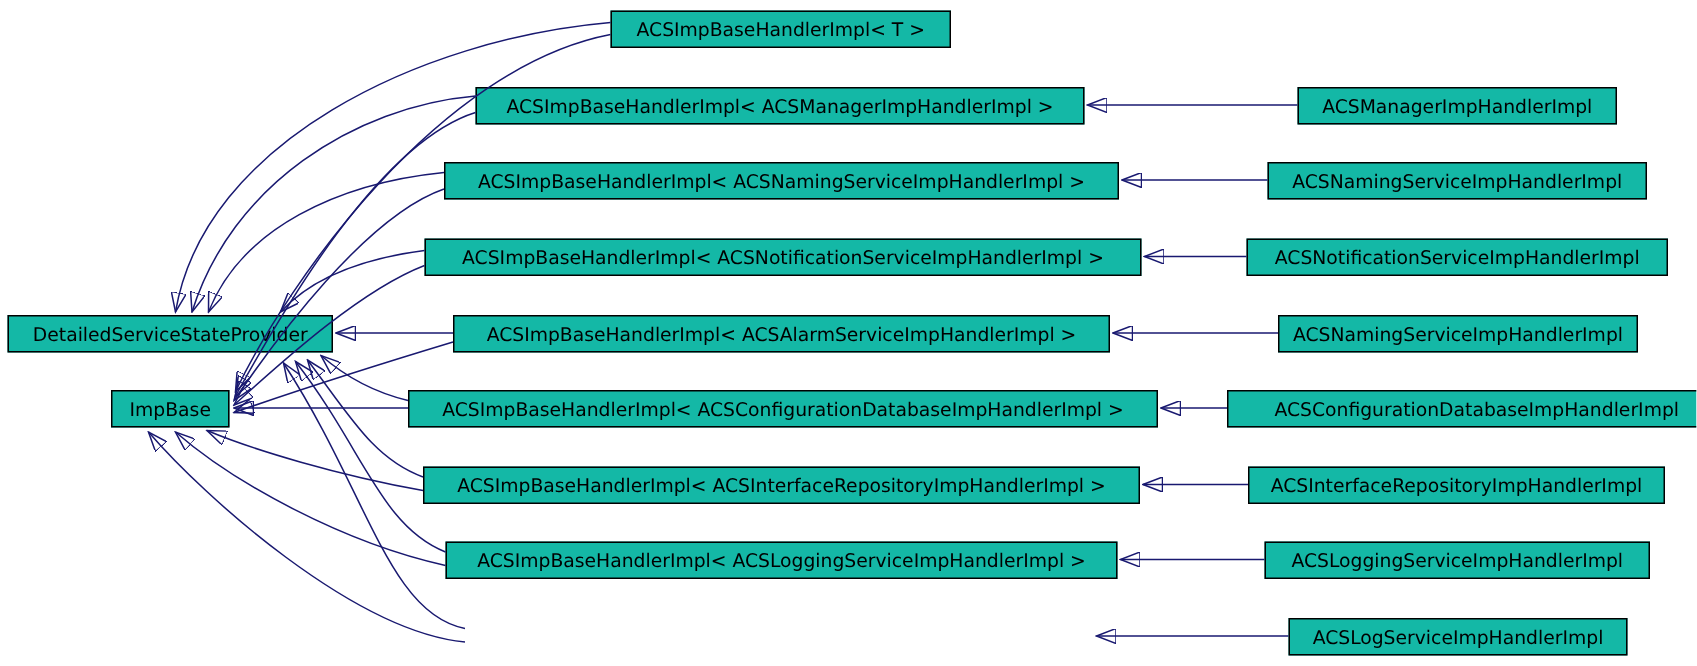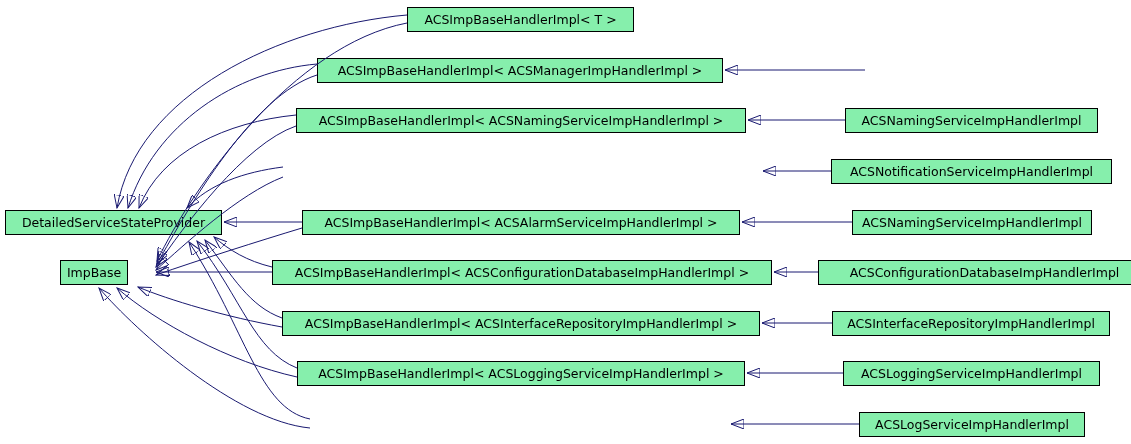--- a/index.html
+++ b/index.html
@@ -12,21 +12,21 @@
     color:#000000;
     overflow:hidden;
   }
   .edge-layer{
     position:absolute;left:0;top:0;width:1131px;height:444px;
     z-index:3;pointer-events:none;
   }
   .edge-layer path{fill:none;stroke:#191970;stroke-width:1;}
   .node{
     position:absolute;height:25px;box-sizing:border-box;
-    border:1px solid #000000;background:#86efac;
+    border:1px solid #000000;background:#14b8a6;
     display:flex;align-items:center;justify-content:center;
     white-space:nowrap;z-index:2;cursor:pointer;
   }
 </style>
 </head>
 <body>
 
 <div class="canvas">
 
   <svg class="edge-layer" width="1131" height="444" viewBox="0 0 1131 444" xmlns="http://www.w3.org/2000/svg">
@@ -60,30 +60,32 @@
     <path d="M845,120 L748,120" marker-end="url(#arr)"></path>
     <path d="M831,171 L763,171" marker-end="url(#arr)"></path>
     <path d="M852,222 L742,222" marker-end="url(#arr)"></path>
     <path d="M818,272 L774,272" marker-end="url(#arr)"></path>
     <path d="M832,323 L762,323" marker-end="url(#arr)"></path>
     <path d="M843,373 L747,373" marker-end="url(#arr)"></path>
     <path d="M859,424 L731,424" marker-end="url(#arr)"></path>
   </svg>
 
   <div class="node" style="left:5px;top:210px;width:217px">DetailedServiceStateProvider</div>
-  <div class="node" style="left:60px;top:260px;width:68px">ImpBase</div>
+  <div class="node" style="left:74px;top:260px;width:79px">ImpBase</div>
 
   <div class="node" style="left:407px;top:7px;width:227px">ACSImpBaseHandlerImpl&lt; T &gt;</div>
   <div class="node" style="left:317px;top:58px;width:406px">ACSImpBaseHandlerImpl&lt; ACSManagerImpHandlerImpl &gt;</div>
   <div class="node" style="left:296px;top:108px;width:450px">ACSImpBaseHandlerImpl&lt; ACSNamingServiceImpHandlerImpl &gt;</div>
+  <div class="node" style="left:283px;top:159px;width:478px">ACSImpBaseHandlerImpl&lt; ACSNotificationServiceImpHandlerImpl &gt;</div>
   <div class="node" style="left:302px;top:210px;width:438px">ACSImpBaseHandlerImpl&lt; ACSAlarmServiceImpHandlerImpl &gt;</div>
   <div class="node" style="left:272px;top:260px;width:500px">ACSImpBaseHandlerImpl&lt; ACSConfigurationDatabaseImpHandlerImpl &gt;</div>
   <div class="node" style="left:282px;top:311px;width:478px">ACSImpBaseHandlerImpl&lt; ACSInterfaceRepositoryImpHandlerImpl &gt;</div>
   <div class="node" style="left:297px;top:361px;width:448px">ACSImpBaseHandlerImpl&lt; ACSLoggingServiceImpHandlerImpl &gt;</div>
 
+  <div class="node" style="left:865px;top:58px;width:213px">ACSManagerImpHandlerImpl</div>
   <div class="node" style="left:831px;top:159px;width:281px">ACSNotificationServiceImpHandlerImpl</div>
   <div class="node" style="left:845px;top:108px;width:253px">ACSNamingServiceImpHandlerImpl</div>
   <div class="node" style="left:852px;top:210px;width:240px">ACSNamingServiceImpHandlerImpl</div>
   <div class="node" style="left:818px;top:260px;width:333px">ACSConfigurationDatabaseImpHandlerImpl</div>
   <div class="node" style="left:832px;top:311px;width:278px">ACSInterfaceRepositoryImpHandlerImpl</div>
   <div class="node" style="left:843px;top:361px;width:257px">ACSLoggingServiceImpHandlerImpl</div>
   <div class="node" style="left:859px;top:412px;width:226px">ACSLogServiceImpHandlerImpl</div>
 
 </div>
 

